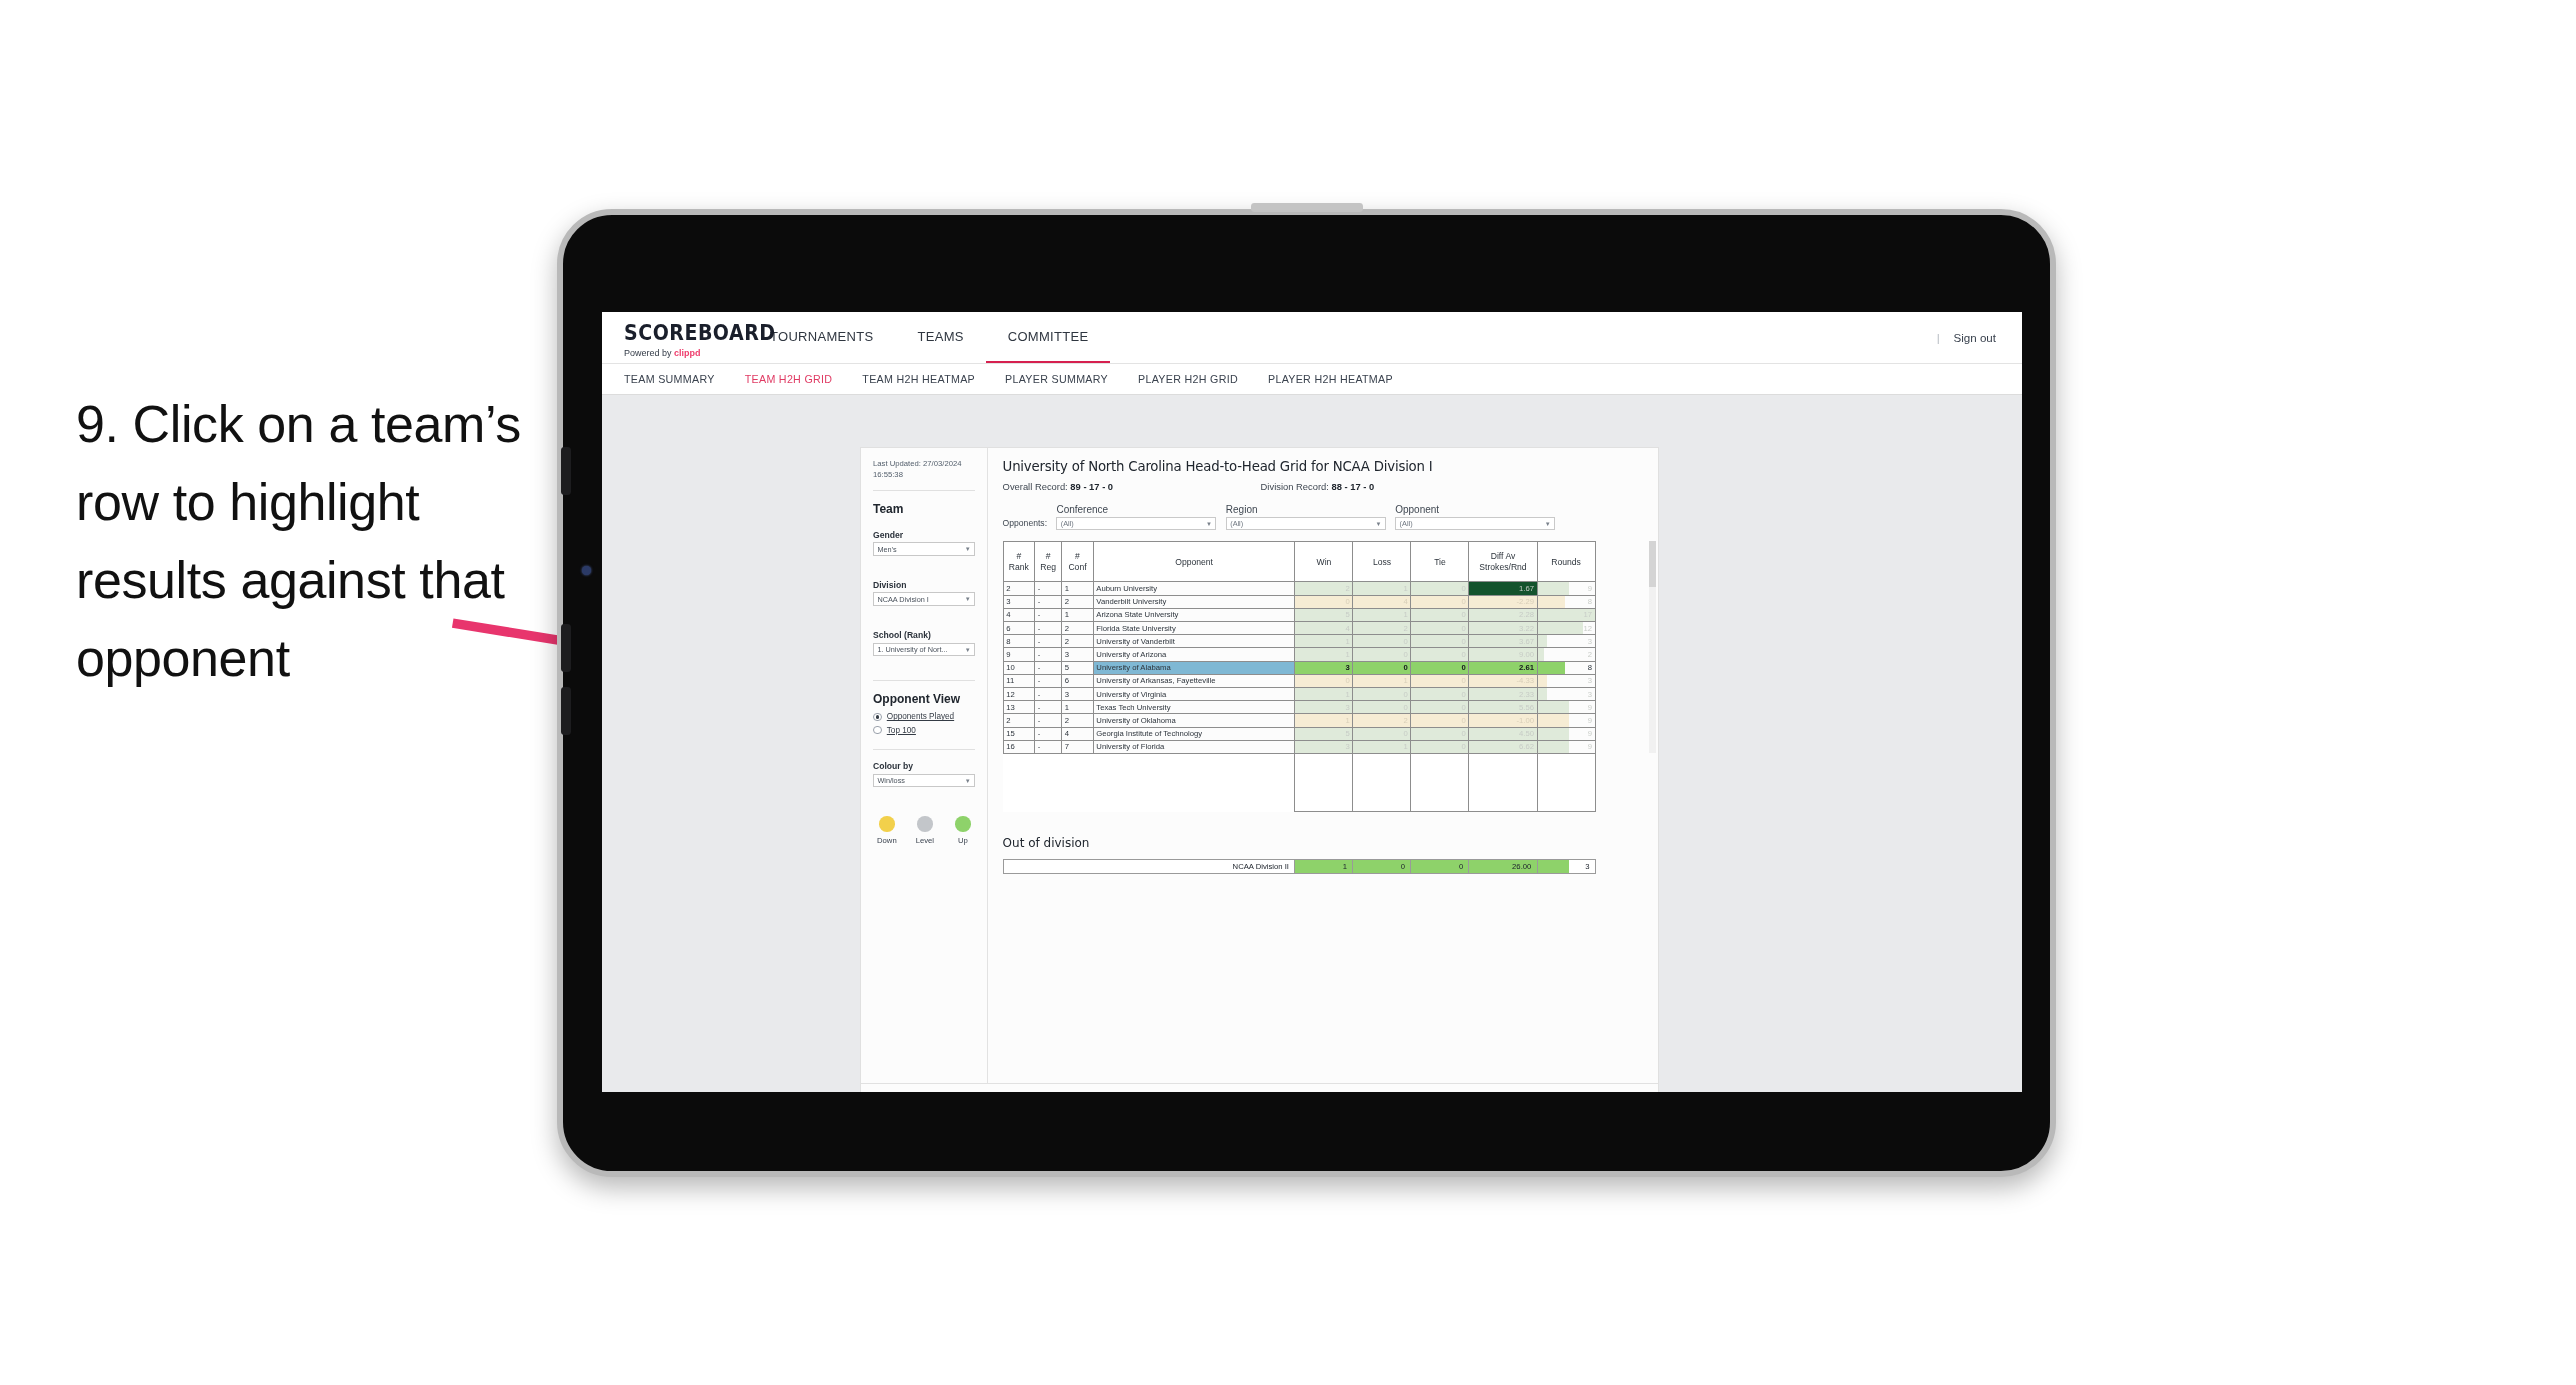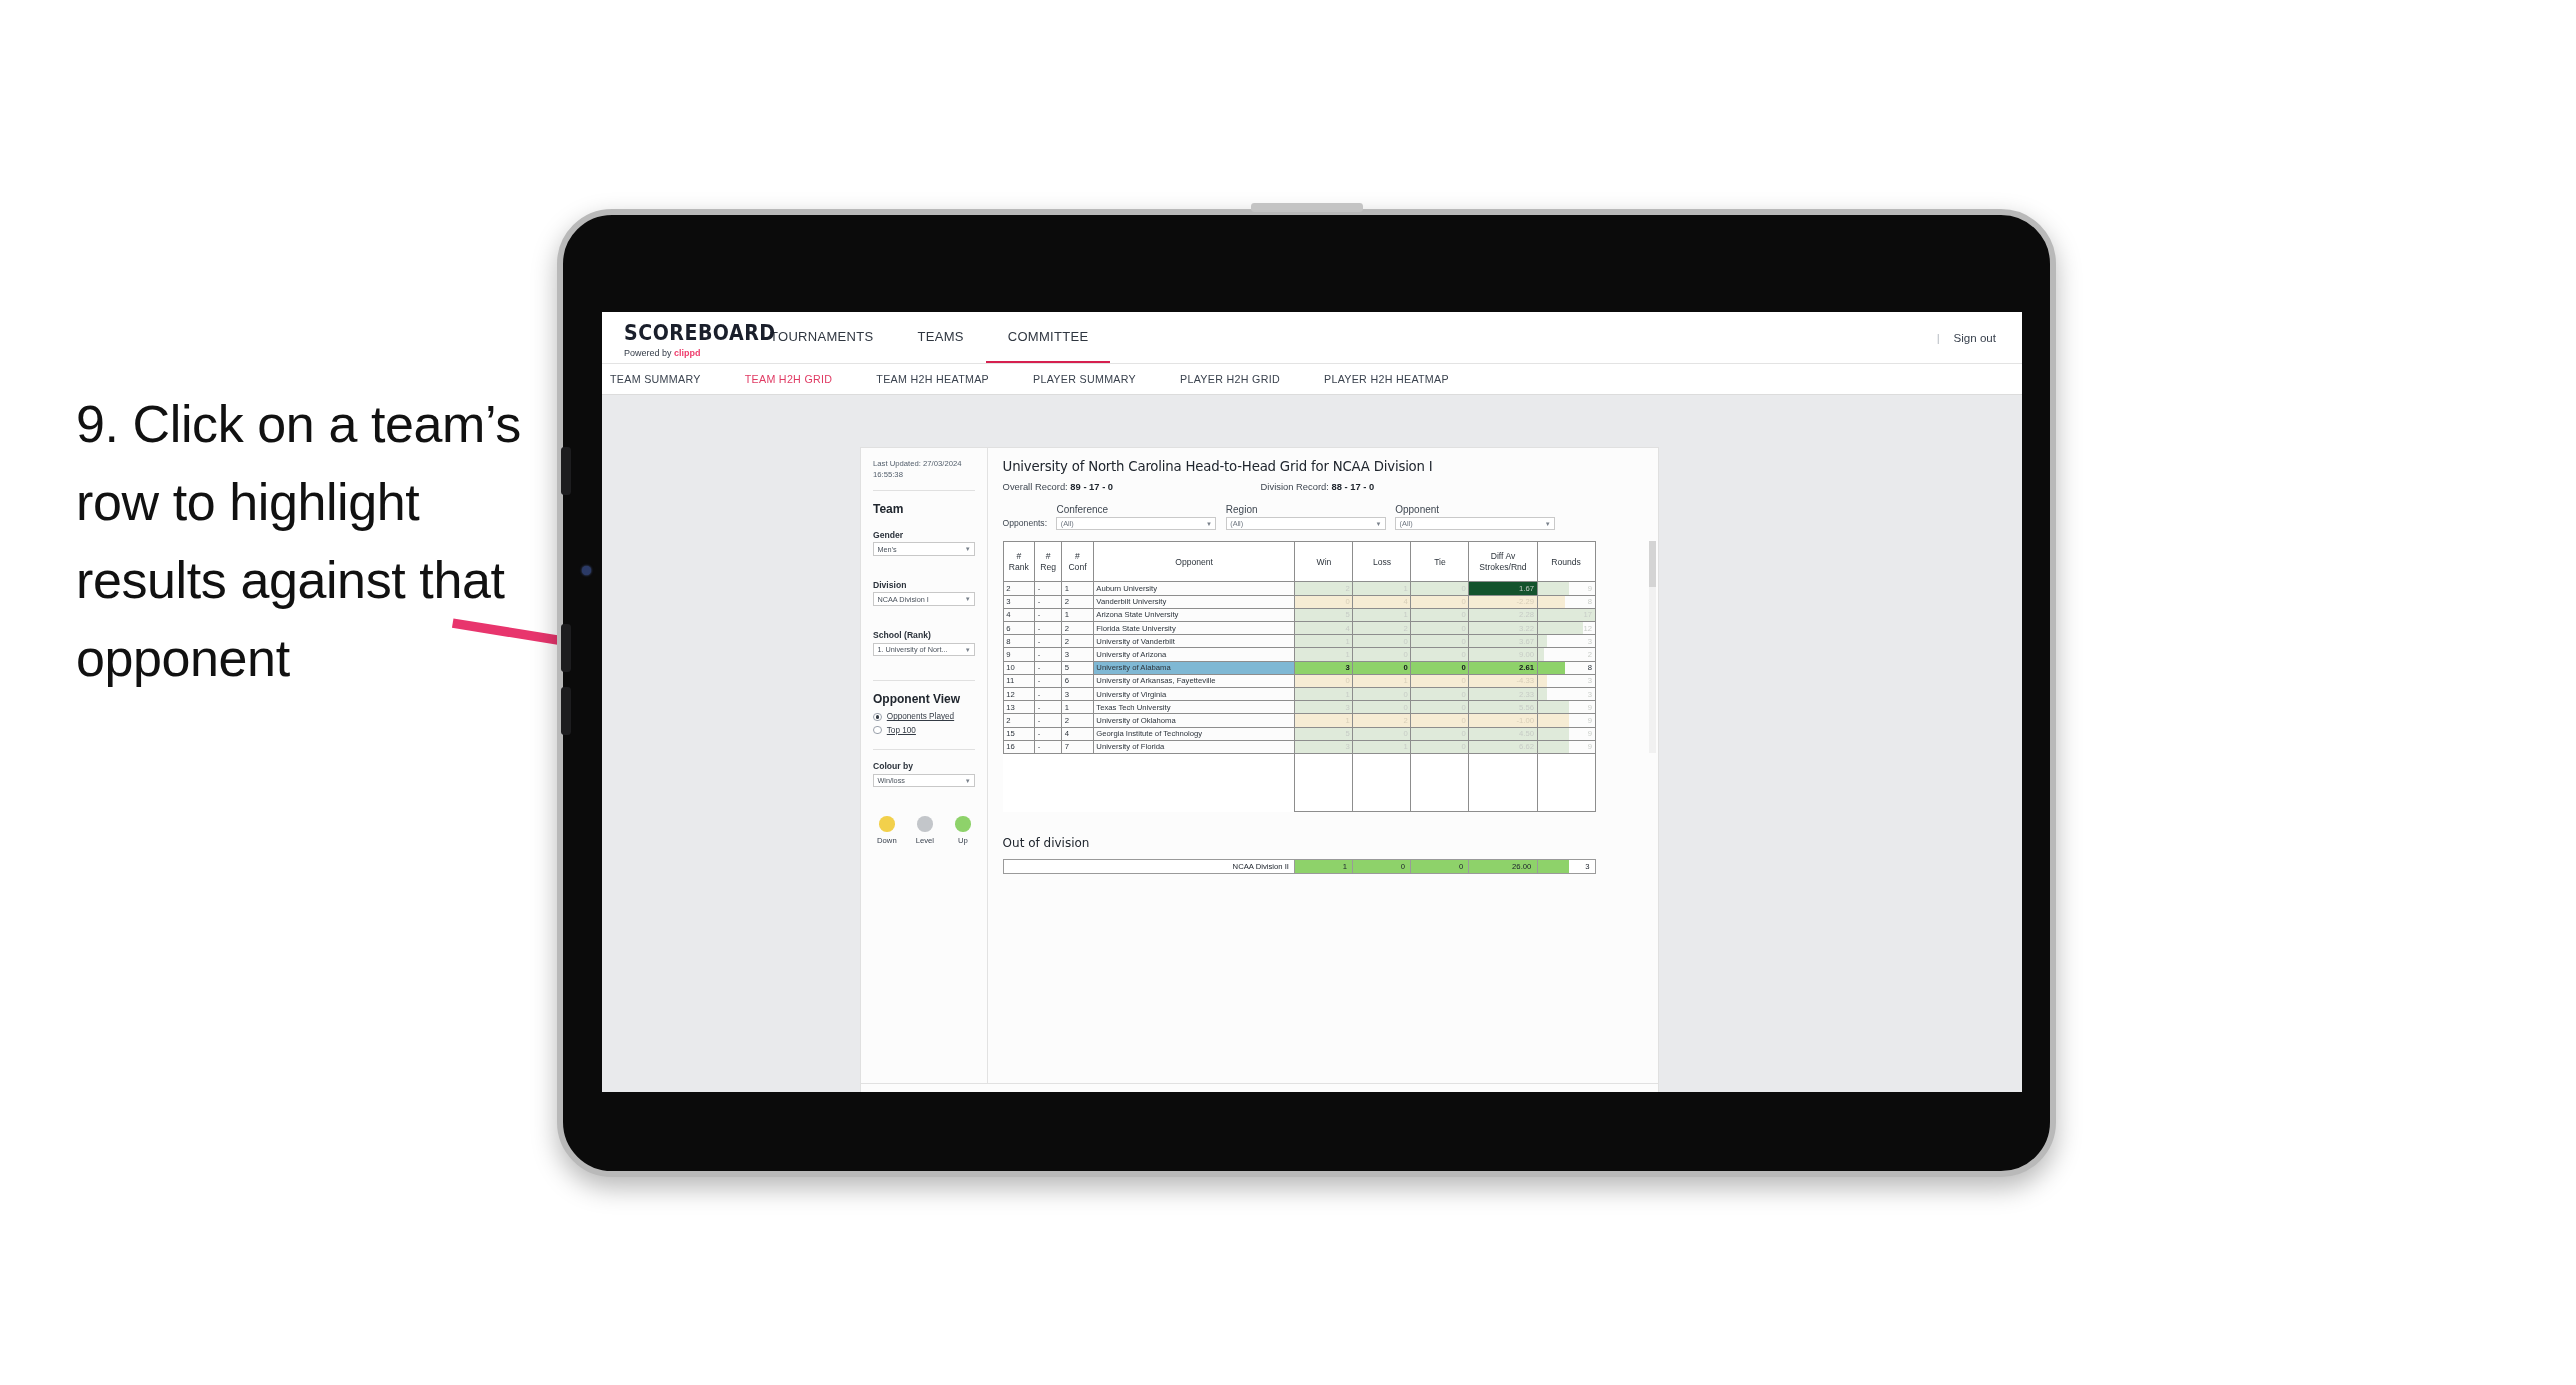--- a/index.html
+++ b/index.html
@@ -123,22 +123,22 @@
     gap: 13.7px;
   }
   #signout-area .divider { color: #b5bac2; }
 
   
   #sub-nav {
     height: 31px;
     background: #ffffff;
     display: flex;
     align-items: center;
-    padding-left: 8px;
-    gap: 44px;
+    padding-left: 22px;
+    gap: 30px;
     border-bottom: 0.9px solid #dcdcdc;
     font-size: 10.7px;
     letter-spacing: 0.3px;
   }
   .sub-nav-item { color: #3a424e; cursor: pointer; white-space: nowrap; }
   .sub-nav-item.active { color: #e03a63; }
 
   
   #canvas {
     position: absolute;

